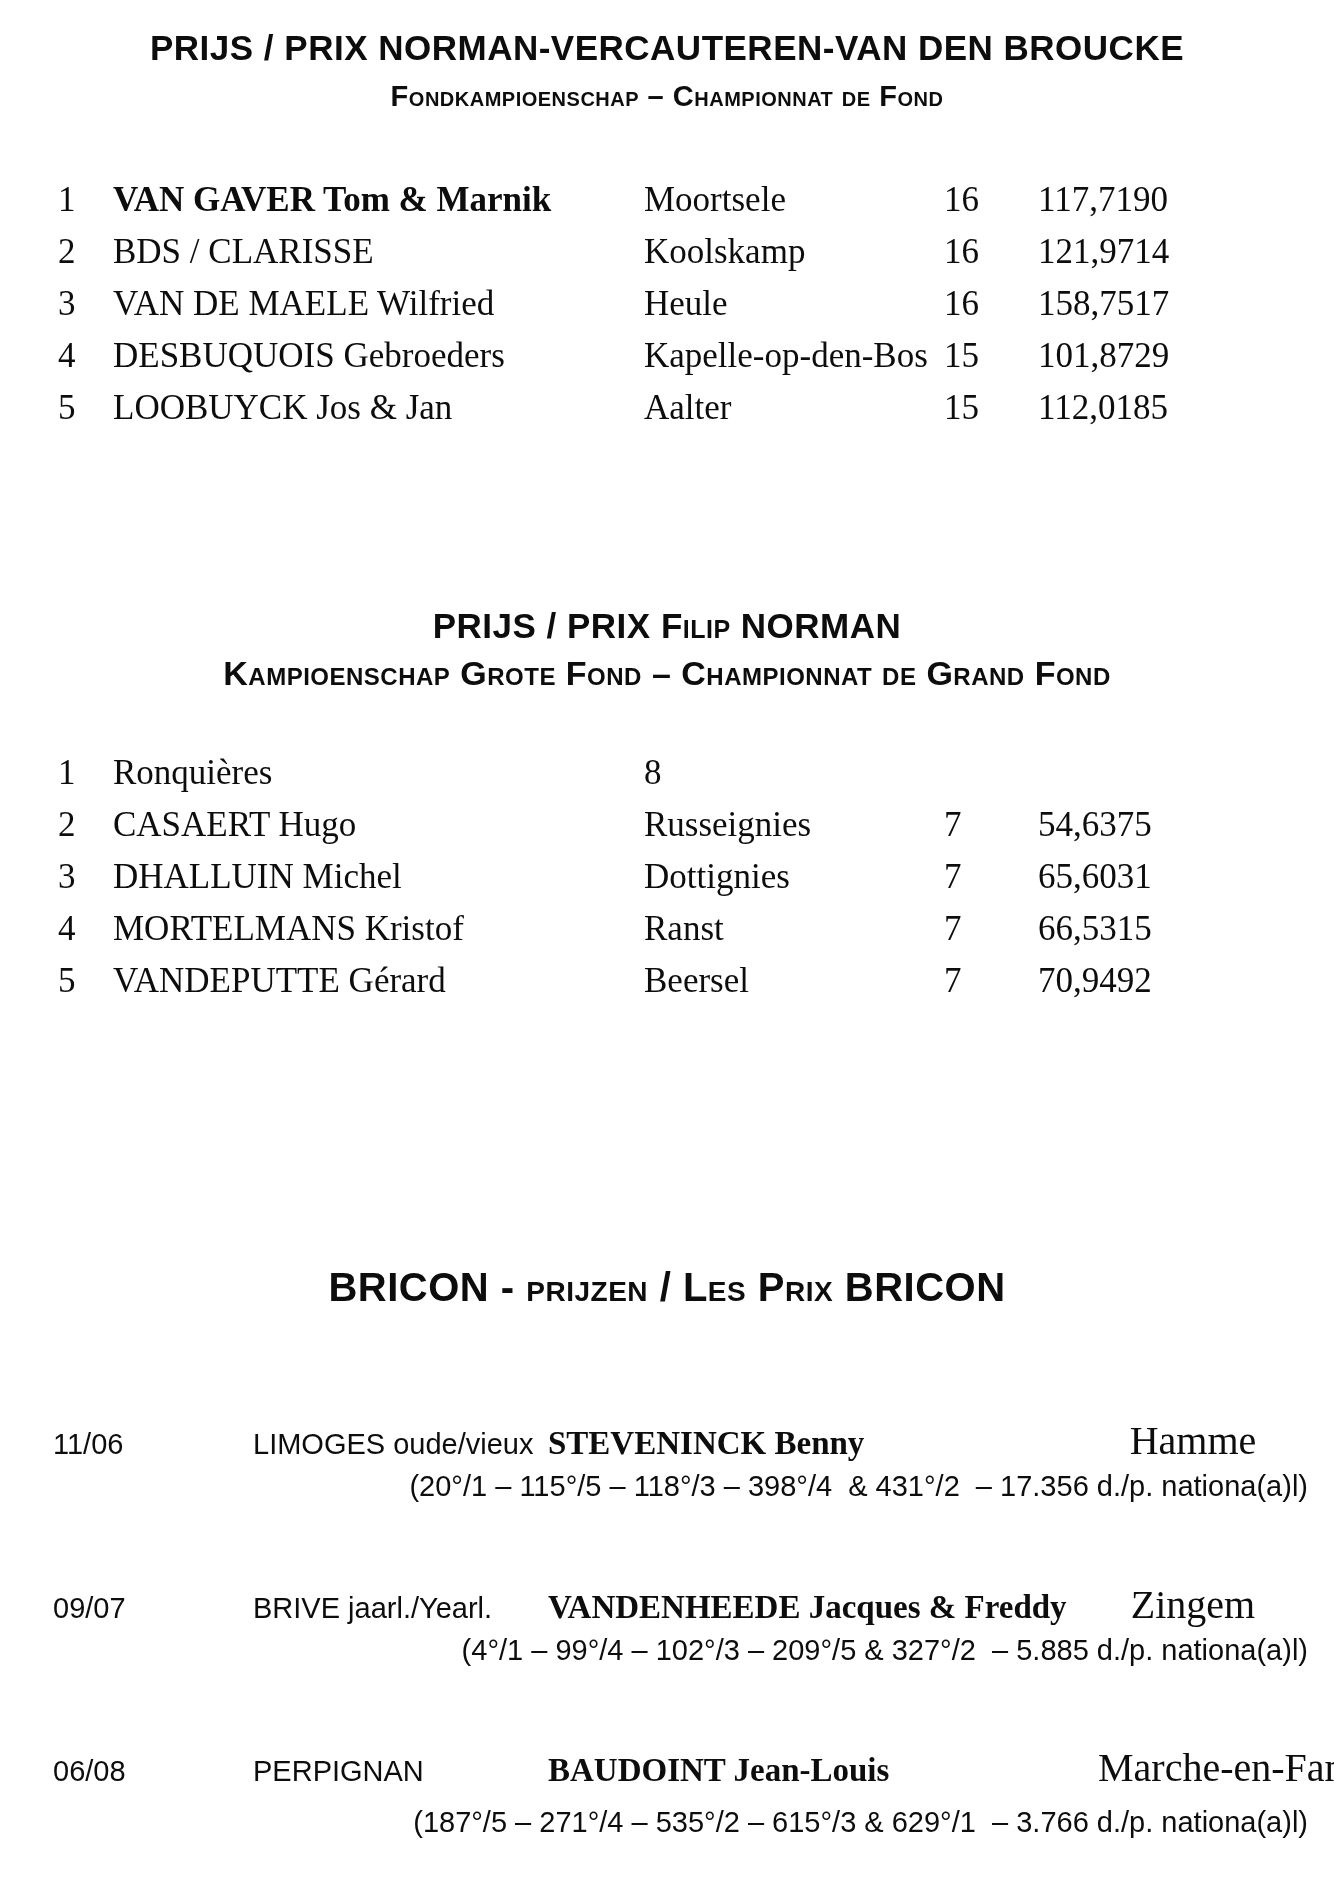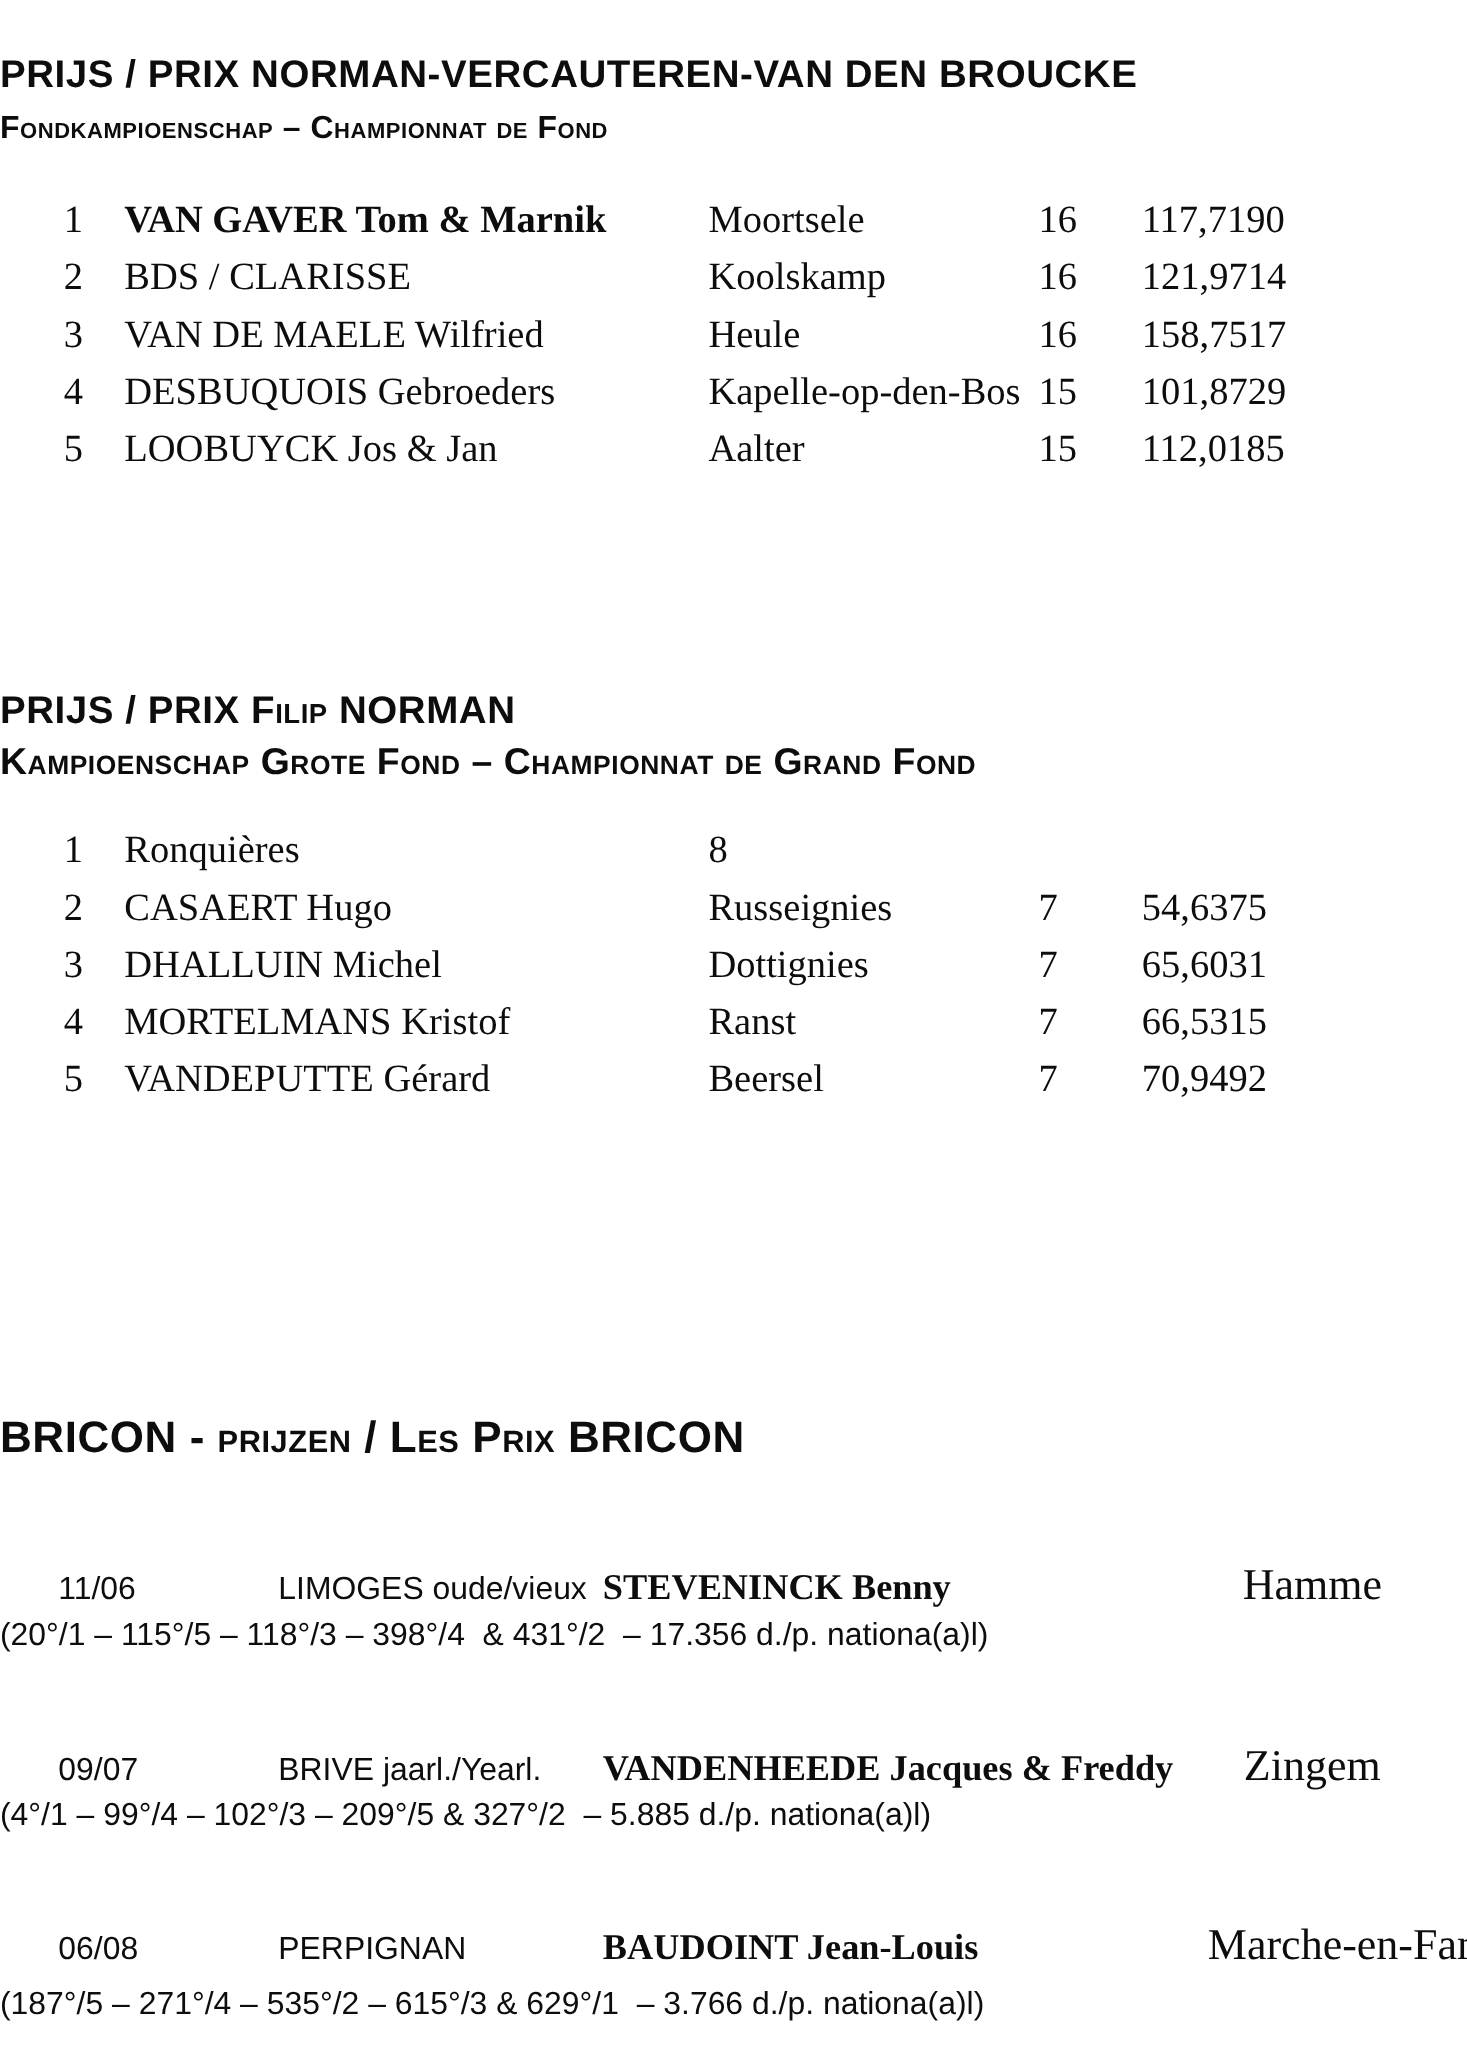--- a/index.html
+++ b/index.html
@@ -9,28 +9,27 @@
     color:#0d0d0d;
     font-family:"Liberation Serif", serif;
     position:relative;
     overflow:hidden;
   }
   .page { position:absolute; inset:0; }
 
   
   .heading {
     position:absolute; left:0; width:100%;
-    text-align:left;
+    text-align:center;
     font-family:"Liberation Sans", sans-serif;
     font-weight:bold;
     font-variant:small-caps;
     letter-spacing:0.5px;
     line-height:1.15;
     white-space:pre;
-    margin-top:20px;
   }
   .h-main1  { top:28px;   font-size:35px; }
   .h-sub1   { top:80px;   font-size:29px; }
   .h-main2  { top:606px;  font-size:35px; }
   .h-sub2   { top:654px;  font-size:34px; }
   .h-bricon { top:1264px; font-size:40px; }
 
   
   .table { position:absolute; left:0; width:1334px; }
   .t1 { top:174px; }
@@ -67,22 +66,22 @@
     font-size:33px;
     text-align:left;
   }
   .locality-entry {
     font-family:"Liberation Serif", serif;
     font-size:40px;
     text-align:center;
   }
   .detail {
     position:absolute; left:0; width:1334px;
-    box-sizing:border-box; padding-right:40px;
-    text-align:left;
+    box-sizing:border-box; padding-right:26px;
+    text-align:right;
     font-family:"Liberation Sans", sans-serif;
     font-size:29px; line-height:40px;
     white-space:pre;
   }
   .d1 { top:1466px; }
   .d2 { top:1630px; }
   .d3 { top:1802px; }
 </style>
 </head>
 <body>

